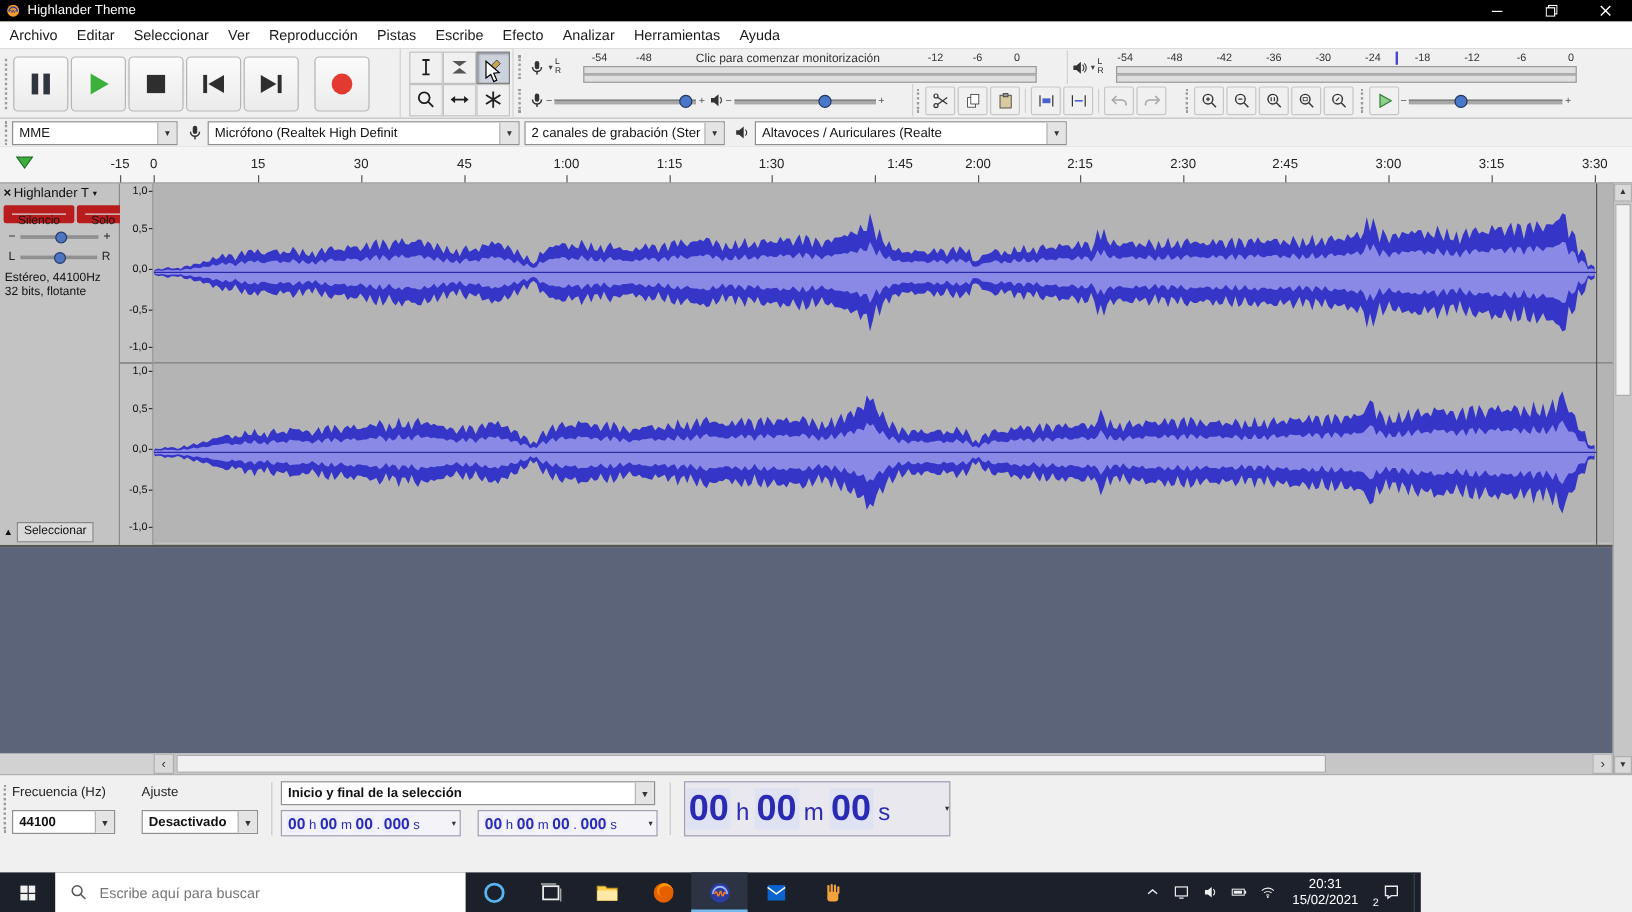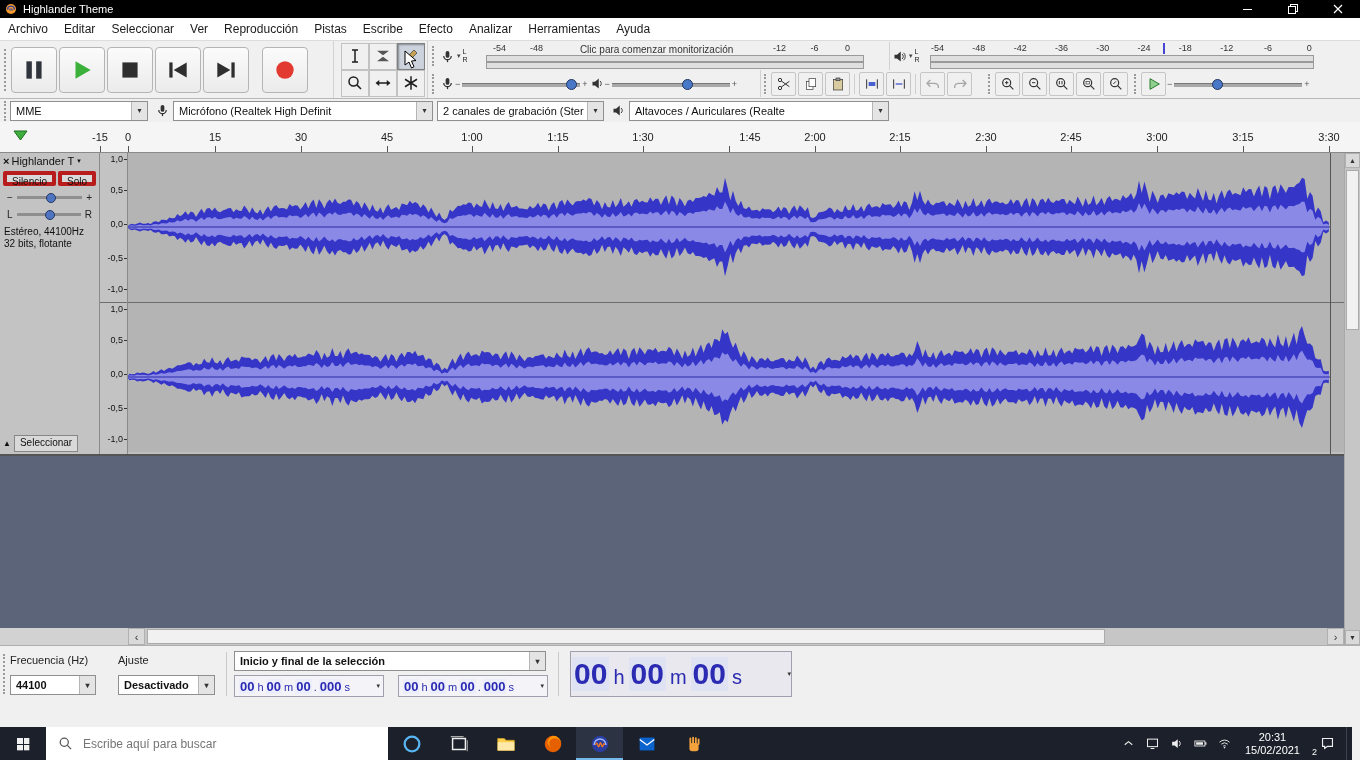--- a/index.html
+++ b/index.html
@@ -62,21 +62,21 @@
   .rlabel{position:absolute;top:9px;transform:translateX(-50%);font-size:11px;color:#222;}
   .rtick{position:absolute;bottom:0;width:1px;height:6px;background:#555;}
   
   .workspace{position:absolute;left:0;top:153px;width:1344px;height:475px;background:#5b6478;}
   .track{position:absolute;left:0;top:0;width:1344px;height:301px;background:#bfbfbf;border-bottom:2px solid #555;}
   .tpanel{position:absolute;left:0;top:0;width:100px;height:100%;background:#c3c3c3;border-right:1px solid #8a8a8a;box-sizing:border-box;}
   .trow{display:flex;align-items:center;font-size:11px;color:#111;padding:2px 3px;gap:2px;}
   .tname{font-size:11px;white-space:nowrap;overflow:hidden;}
   .tclose{font-weight:bold;font-size:11px;line-height:10px;}
   .tdd{font-size:7px;margin-left:1px;}
-  .tp-btn{font-size:10px;height:15px;line-height:13px;padding:0 5px;background:#d9d9d9;border:4px solid #b91c1c;border-radius:2px;color:#111;}
+  .tp-btn{font-size:10px;height:15px;line-height:13px;padding:0 5px;background:#d9d9d9;border:7px solid #b91c1c;border-radius:2px;color:#111;}
   .srow{display:flex;align-items:center;gap:4px;font-size:10px;color:#222;padding:4px 7px 2px;}
   .tgroove{flex:1;height:3px;background:#8f8f8f;position:relative;}
   .tthumb{position:absolute;left:50%;top:-3px;width:8px;height:8px;margin-left:-4px;background:#4f74c0;border:1px solid #263a66;border-radius:50%;}
   .tinfo{font-size:10px;line-height:12px;padding:4px 4px 0;color:#111;}
   .tp-bottom{position:absolute;bottom:2px;left:3px;display:flex;align-items:center;gap:3px;font-size:10px;color:#111;}
   .sel-btn{border:1px solid #878787;background:#d9d9d9;padding:0 5px;height:15px;line-height:13px;font-size:10px;}
   .coll{font-size:8px;}
   .vcol{position:absolute;left:100px;top:0;width:28px;height:100%;background:#c3c3c3;border-right:1px solid #8a8a8a;box-sizing:border-box;}
   .vr{position:relative;height:149px;}
   .vr + .vr{border-top:1px solid #6e6e6e;height:150px;}
@@ -108,21 +108,21 @@
   .spin{margin-left:auto;font-size:7px;color:#333;}
   .bigwrap{position:absolute;left:570px;top:5px;width:222px;height:46px;background:#e8e8ee;border:1px solid #9f9fae;box-sizing:border-box;display:flex;align-items:center;justify-content:center;}
   .bigtime .tfd{font-size:30px;background:#dfe2f2;padding:0 2px;margin:0 1px;}
   .bigtime .tfu{font-size:20px;margin:0 3px;}
   
   .statusbar{position:absolute;left:0;top:703px;width:1360px;height:24px;background:#f0f0f0;border-top:1px solid #b4b4b4;box-sizing:border-box;font-size:11px;color:#222;}
   .st-cell1{position:absolute;left:8px;top:5px;}
   .st-cell2{position:absolute;left:252px;top:5px;}
   .st-div{position:absolute;top:3px;width:1px;height:17px;background:#c8c8c8;}
   
-  .taskbar{position:absolute;left:0;top:727px;width:1352px;height:33px;background:#1b202b;display:flex;align-items:center;justify-content:center;}
+  .taskbar{position:absolute;left:0;top:727px;width:1184px;height:33px;background:#1b202b;display:flex;align-items:center;justify-content:center;}
   .tb-start{width:46px;height:33px;display:flex;align-items:center;justify-content:center;}
   .tb-search{width:342px;height:33px;background:#fff;display:flex;align-items:center;gap:8px;padding-left:12px;box-sizing:border-box;}
   .tb-search input{border:none;outline:none;font-size:12px;color:#333;width:250px;background:transparent;font-family:"Liberation Sans",sans-serif;}
   .tb-app{width:47px;height:33px;display:flex;align-items:center;justify-content:center;position:relative;}
   .tb-app svg{width:22px;height:22px;}
   .tb-app.active{background:#2c3342;box-shadow:inset 0 -2px 0 #76b9ed;}
   .tb-tray{margin-left:auto;display:flex;align-items:center;height:100%;}
   .tray-icon{width:24px;height:33px;display:flex;align-items:center;justify-content:center;}
   .tray-icon svg{width:15px;height:15px;}
   .tb-clock{color:#fff;font-size:11px;text-align:center;line-height:13px;padding:0 8px;}

